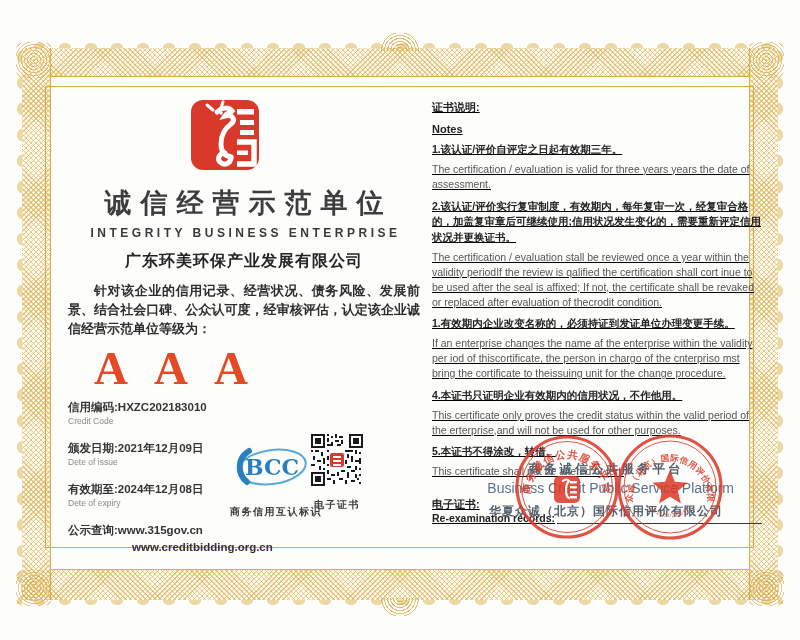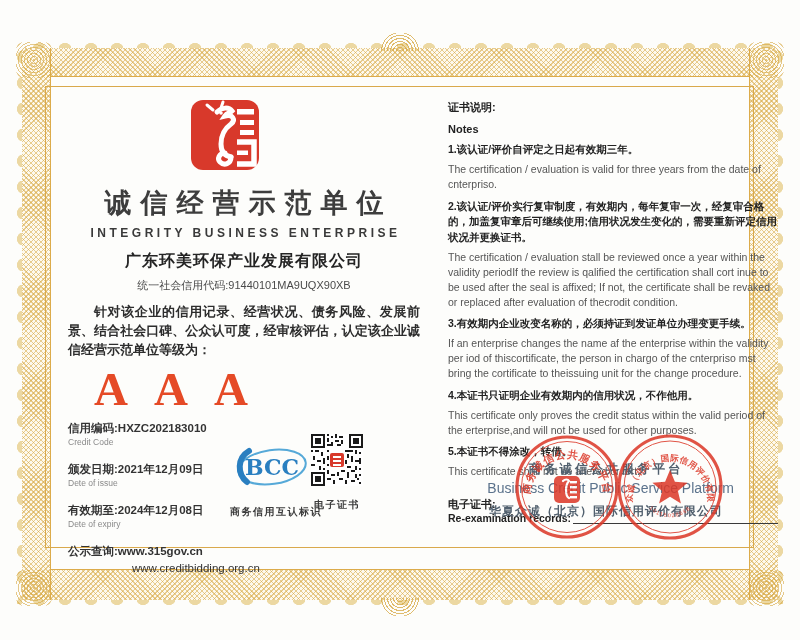--- a/index.html
+++ b/index.html
@@ -49,27 +49,27 @@
          text-align:center;letter-spacing:1px;}
   .uscc{margin-top:6px;font-size:11px;color:#4a4a4a;text-align:center;}
   .statement{margin-top:10px;font-size:13px;font-weight:600;color:#2d2d2d;
          line-height:1.45;text-indent:2em;text-align:justify;}
   .grade{margin-top:2px;text-align:left;font-family:Liberation Serif, serif;
          font-size:47px;font-weight:bold;color:#e54a26;letter-spacing:26px;padding-left:26px;}
   .field{margin-top:15px;}
   .field.first{margin-top:5px;}
   .field-zh{font-size:11.5px;font-weight:600;color:#333;}
   .field-en{font-size:8.5px;color:#8a8a8a;margin-top:1px;}
-  .query-line2{font-size:11.5px;font-weight:400;color:#333;margin:3px 0 0 64px;}
+  .query-line2{font-size:11.5px;font-weight:700;color:#333;margin:3px 0 0 64px;}
   .bcc-block{position:absolute;left:230px;top:444px;width:84px;text-align:center;}
   .bcc-label{margin-top:11px;font-size:10px;font-weight:bold;color:#3b3b3b;letter-spacing:1.5px;white-space:nowrap;}
   .qr-block{position:absolute;left:308px;top:434px;width:58px;text-align:center;}
   .qr-label{margin-top:8px;font-size:10px;font-weight:bold;color:#3b3b3b;letter-spacing:1.5px;white-space:nowrap;}
   
-  .col-right{position:absolute;left:448px;top:100px;width:330px;}
+  .col-right{position:absolute;left:432px;top:100px;width:330px;text-decoration:underline;}
   .notes-h{font-size:11px;font-weight:bold;color:#222;}
   .notes-h.en{margin-top:8px;}
   .note-zh{margin-top:7px;font-size:10.5px;font-weight:600;color:#222;line-height:1.5;}
   .note-en{margin-top:4px;font-size:10.5px;color:#555;line-height:1.42;}
   .review-h{margin-top:18px;font-size:11px;font-weight:bold;color:#222;}
   .review-line{display:flex;align-items:flex-end;margin-top:0;font-size:10.5px;font-weight:bold;color:#222;}
   .review-fill{flex:1;border-bottom:1px solid #3a3a3a;height:10px;margin-left:2px;}
   
   .platform{position:absolute;left:478px;top:461px;width:256px;text-align:center;}
   .p-zh1{font-size:12.5px;font-weight:bold;letter-spacing:3px;color:#51606e;white-space:nowrap;}
@@ -114,21 +114,20 @@
         <rect x="50" y="22" width="14" height="5" fill="#fff"></rect>
         <rect x="50" y="32" width="14" height="5" fill="#fff"></rect>
         <path d="M47,44 h17 v22 h-17" fill="none" stroke="#fff" stroke-width="5.5"></path>
         <rect x="47" y="52.5" width="11" height="4.5" fill="#fff"></rect>
       </svg>
     </div>
 
     <div class="title">诚信经营示范单位</div>
     <div class="title-en">INTEGRITY BUSINESS ENTERPRISE</div>
     <div class="company">广东环美环保产业发展有限公司</div>
-    <div class="uscc">统一社会信用代码:91440101MA9UQX90XB</div>
     <div class="statement">针对该企业的信用记录、经营状况、债务风险、发展前景、结合社会口碑、公众认可度，经审核评估，认定该企业诚信经营示范单位等级为：</div>
     <div class="grade">AAA</div>
 
     <div class="field first">
       <div class="field-zh">信用编码:HXZC202183010</div>
       <div class="field-en">Credit Code</div>
     </div>
     <div class="field">
       <div class="field-zh">颁发日期:2021年12月09日</div>
       <div class="field-en">Dete of issue</div>
@@ -184,24 +183,24 @@
       </g>
     </svg>
     <div class="qr-label">电子证书</div>
   </div>
 
   <div class="col-right">
     <div class="notes-h">证书说明:</div>
     <div class="notes-h en">Notes</div>
 
     <div class="note-zh">1.该认证/评价自评定之日起有效期三年。</div>
-    <div class="note-en">The certification / evaluation is valid for three years from the date of cnterpriso.</div>
+    <div class="note-en">The certification / evaluation is valid for three years years the date of assessment.</div>
     <div class="note-zh">2.该认证/评价实行复审制度，有效期内，每年复审一次，经复审合格的，加盖复审章后可继续使用;信用状况发生变化的，需要重新评定信用状况并更换证书。</div>
     <div class="note-en">The certification / evaluation stall be reviewed once a year within the validity periodIf the review is qalified the certification shall cort inue to be used after the seal is affixed; If not, the certificate shall be revaked or replaced after evaluation of thecrodit condition.</div>
-    <div class="note-zh">3.有效期内企业改变名称的，必须持证到发证单位办理变更手续。</div>
+    <div class="note-zh">1.有效期内企业改变名称的，必须持证到发证单位办理变更手续。</div>
     <div class="note-en">If an enterprise changes the name af the enterprise within the validity per iod of thiscortificate, the person in chargo of the cnterpriso mst bring the cortificate to theissuing unit for the change procedure.</div>
     <div class="note-zh">4.本证书只证明企业有效期内的信用状况，不作他用。</div>
     <div class="note-en">This certificate only proves the credit status within the valid period of the erterprise,and will not be used for other purposes.</div>
     <div class="note-zh">5.本证书不得涂改，转借。</div>
     <div class="note-en">This certificate shall not be altered or lert.</div>
 
     <div class="review-h">电子证书:</div>
     <div class="review-line">
       <span>Re-examination records:</span>
       <span class="review-fill"></span>

